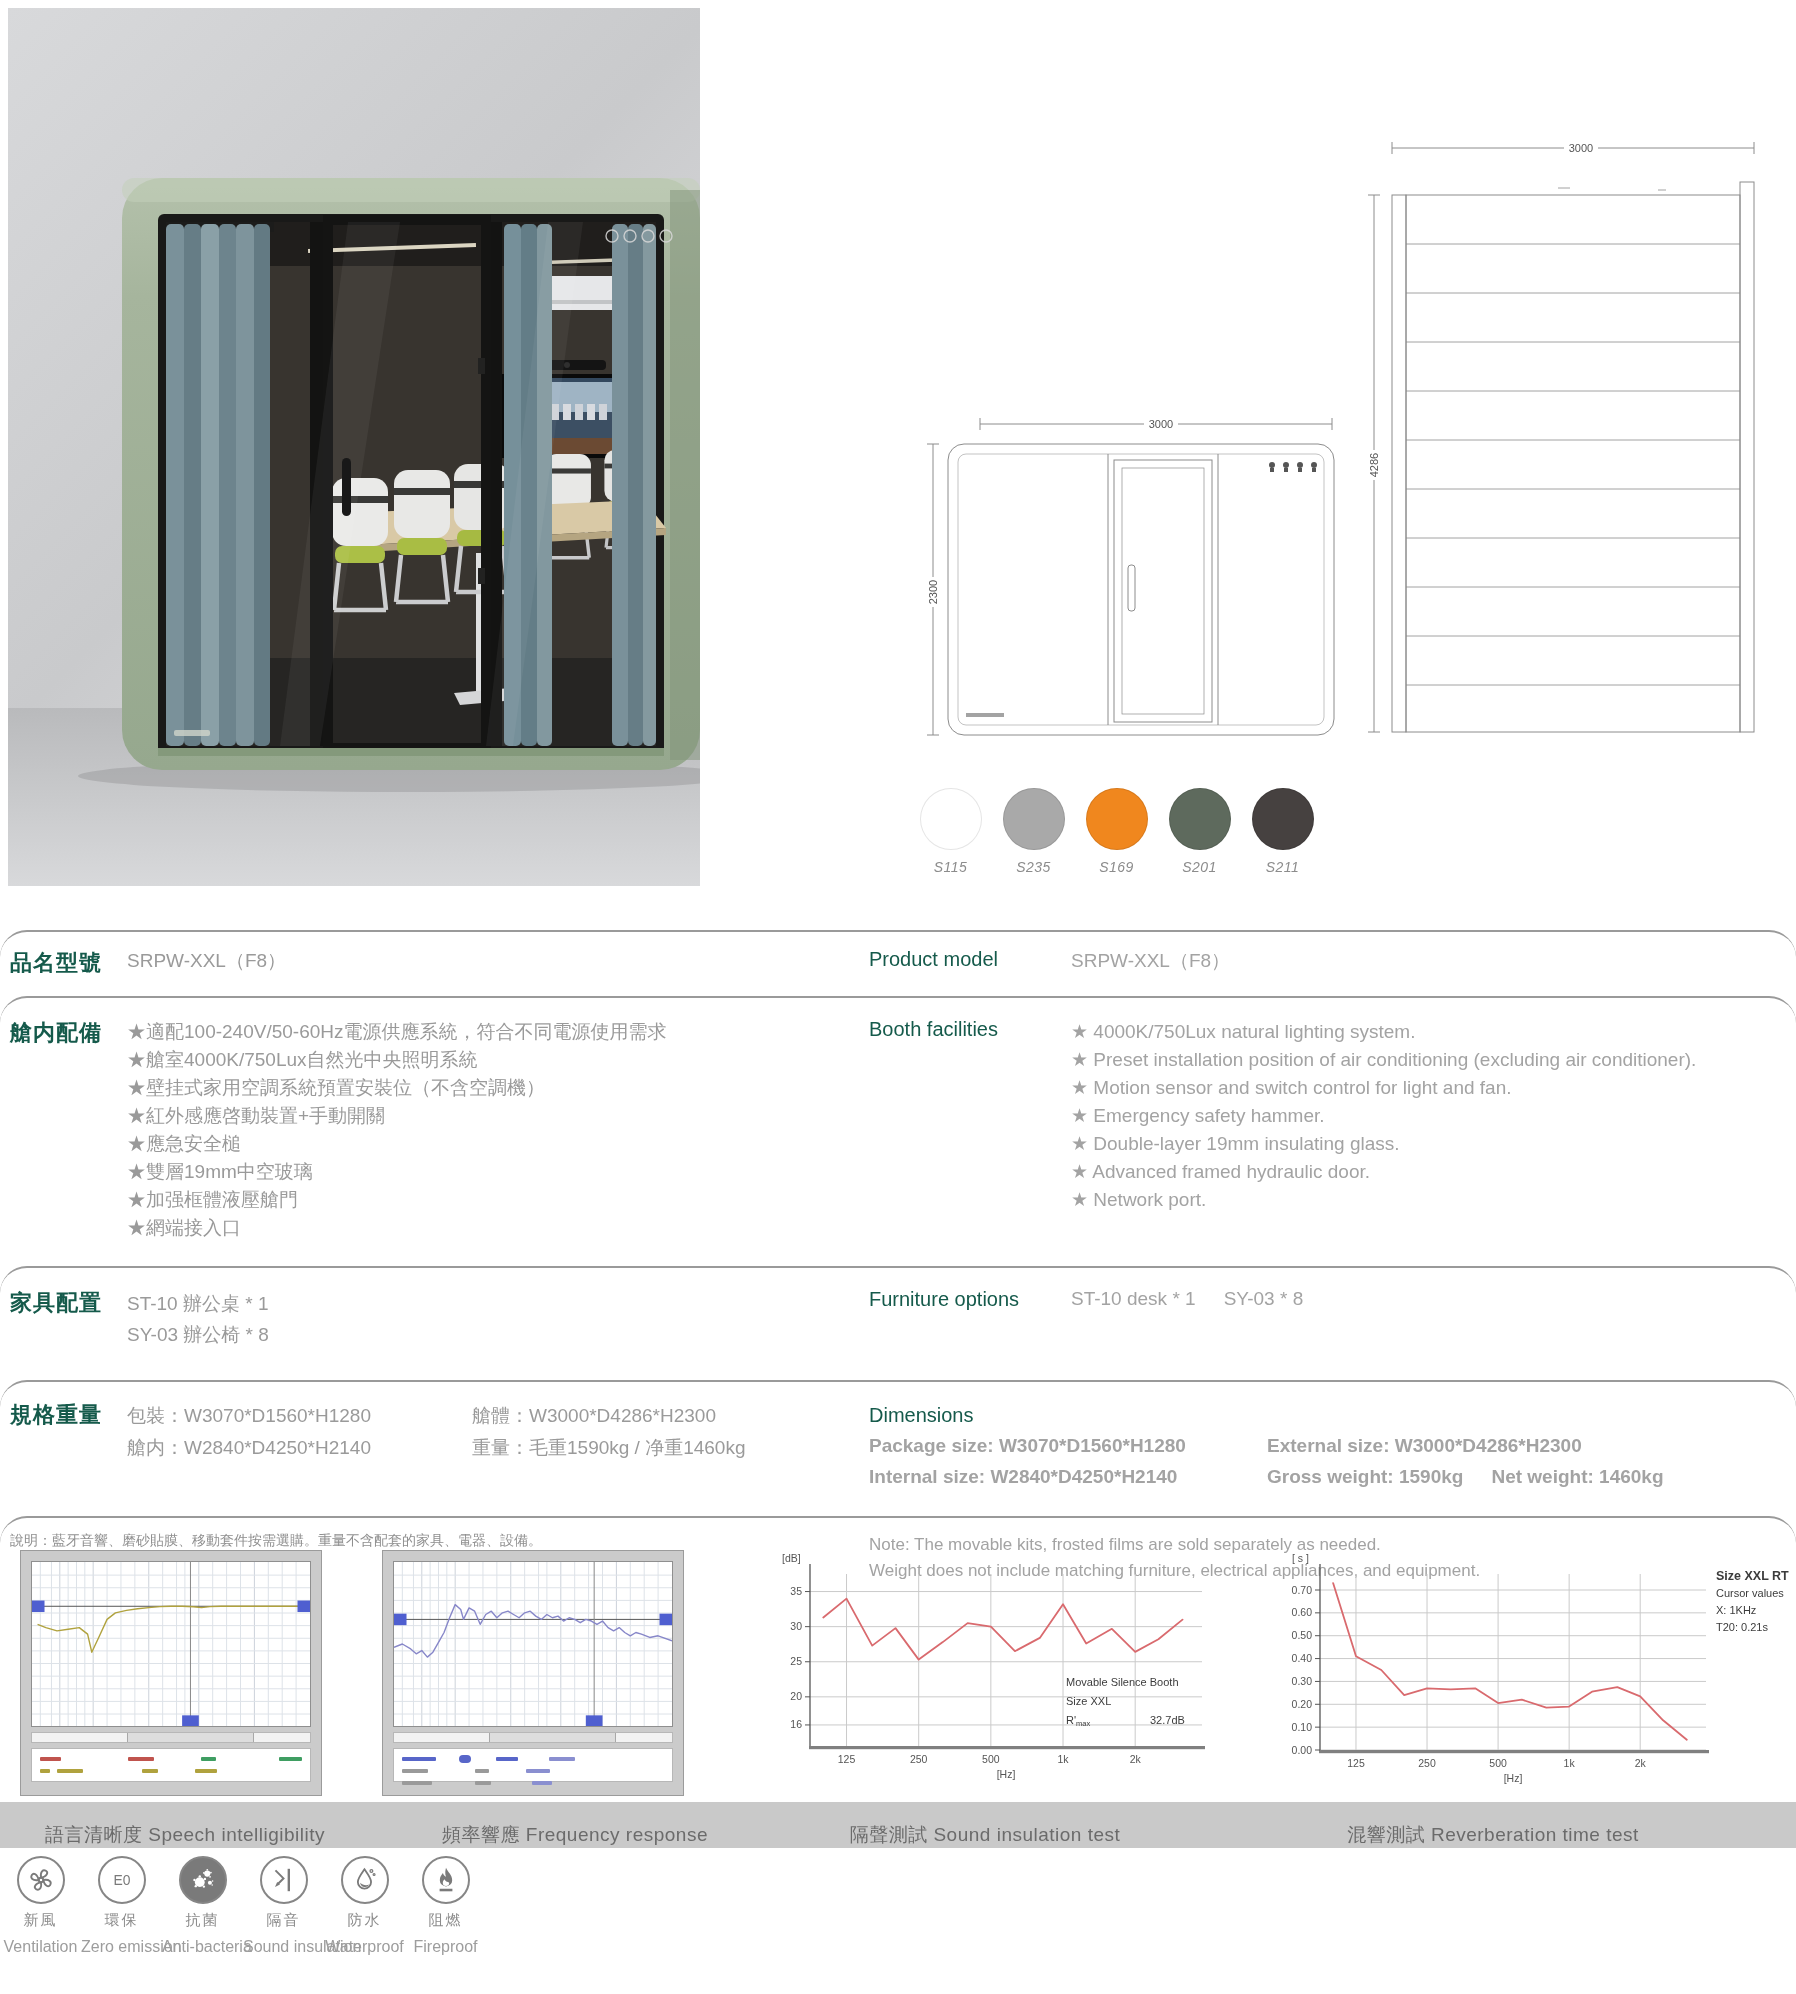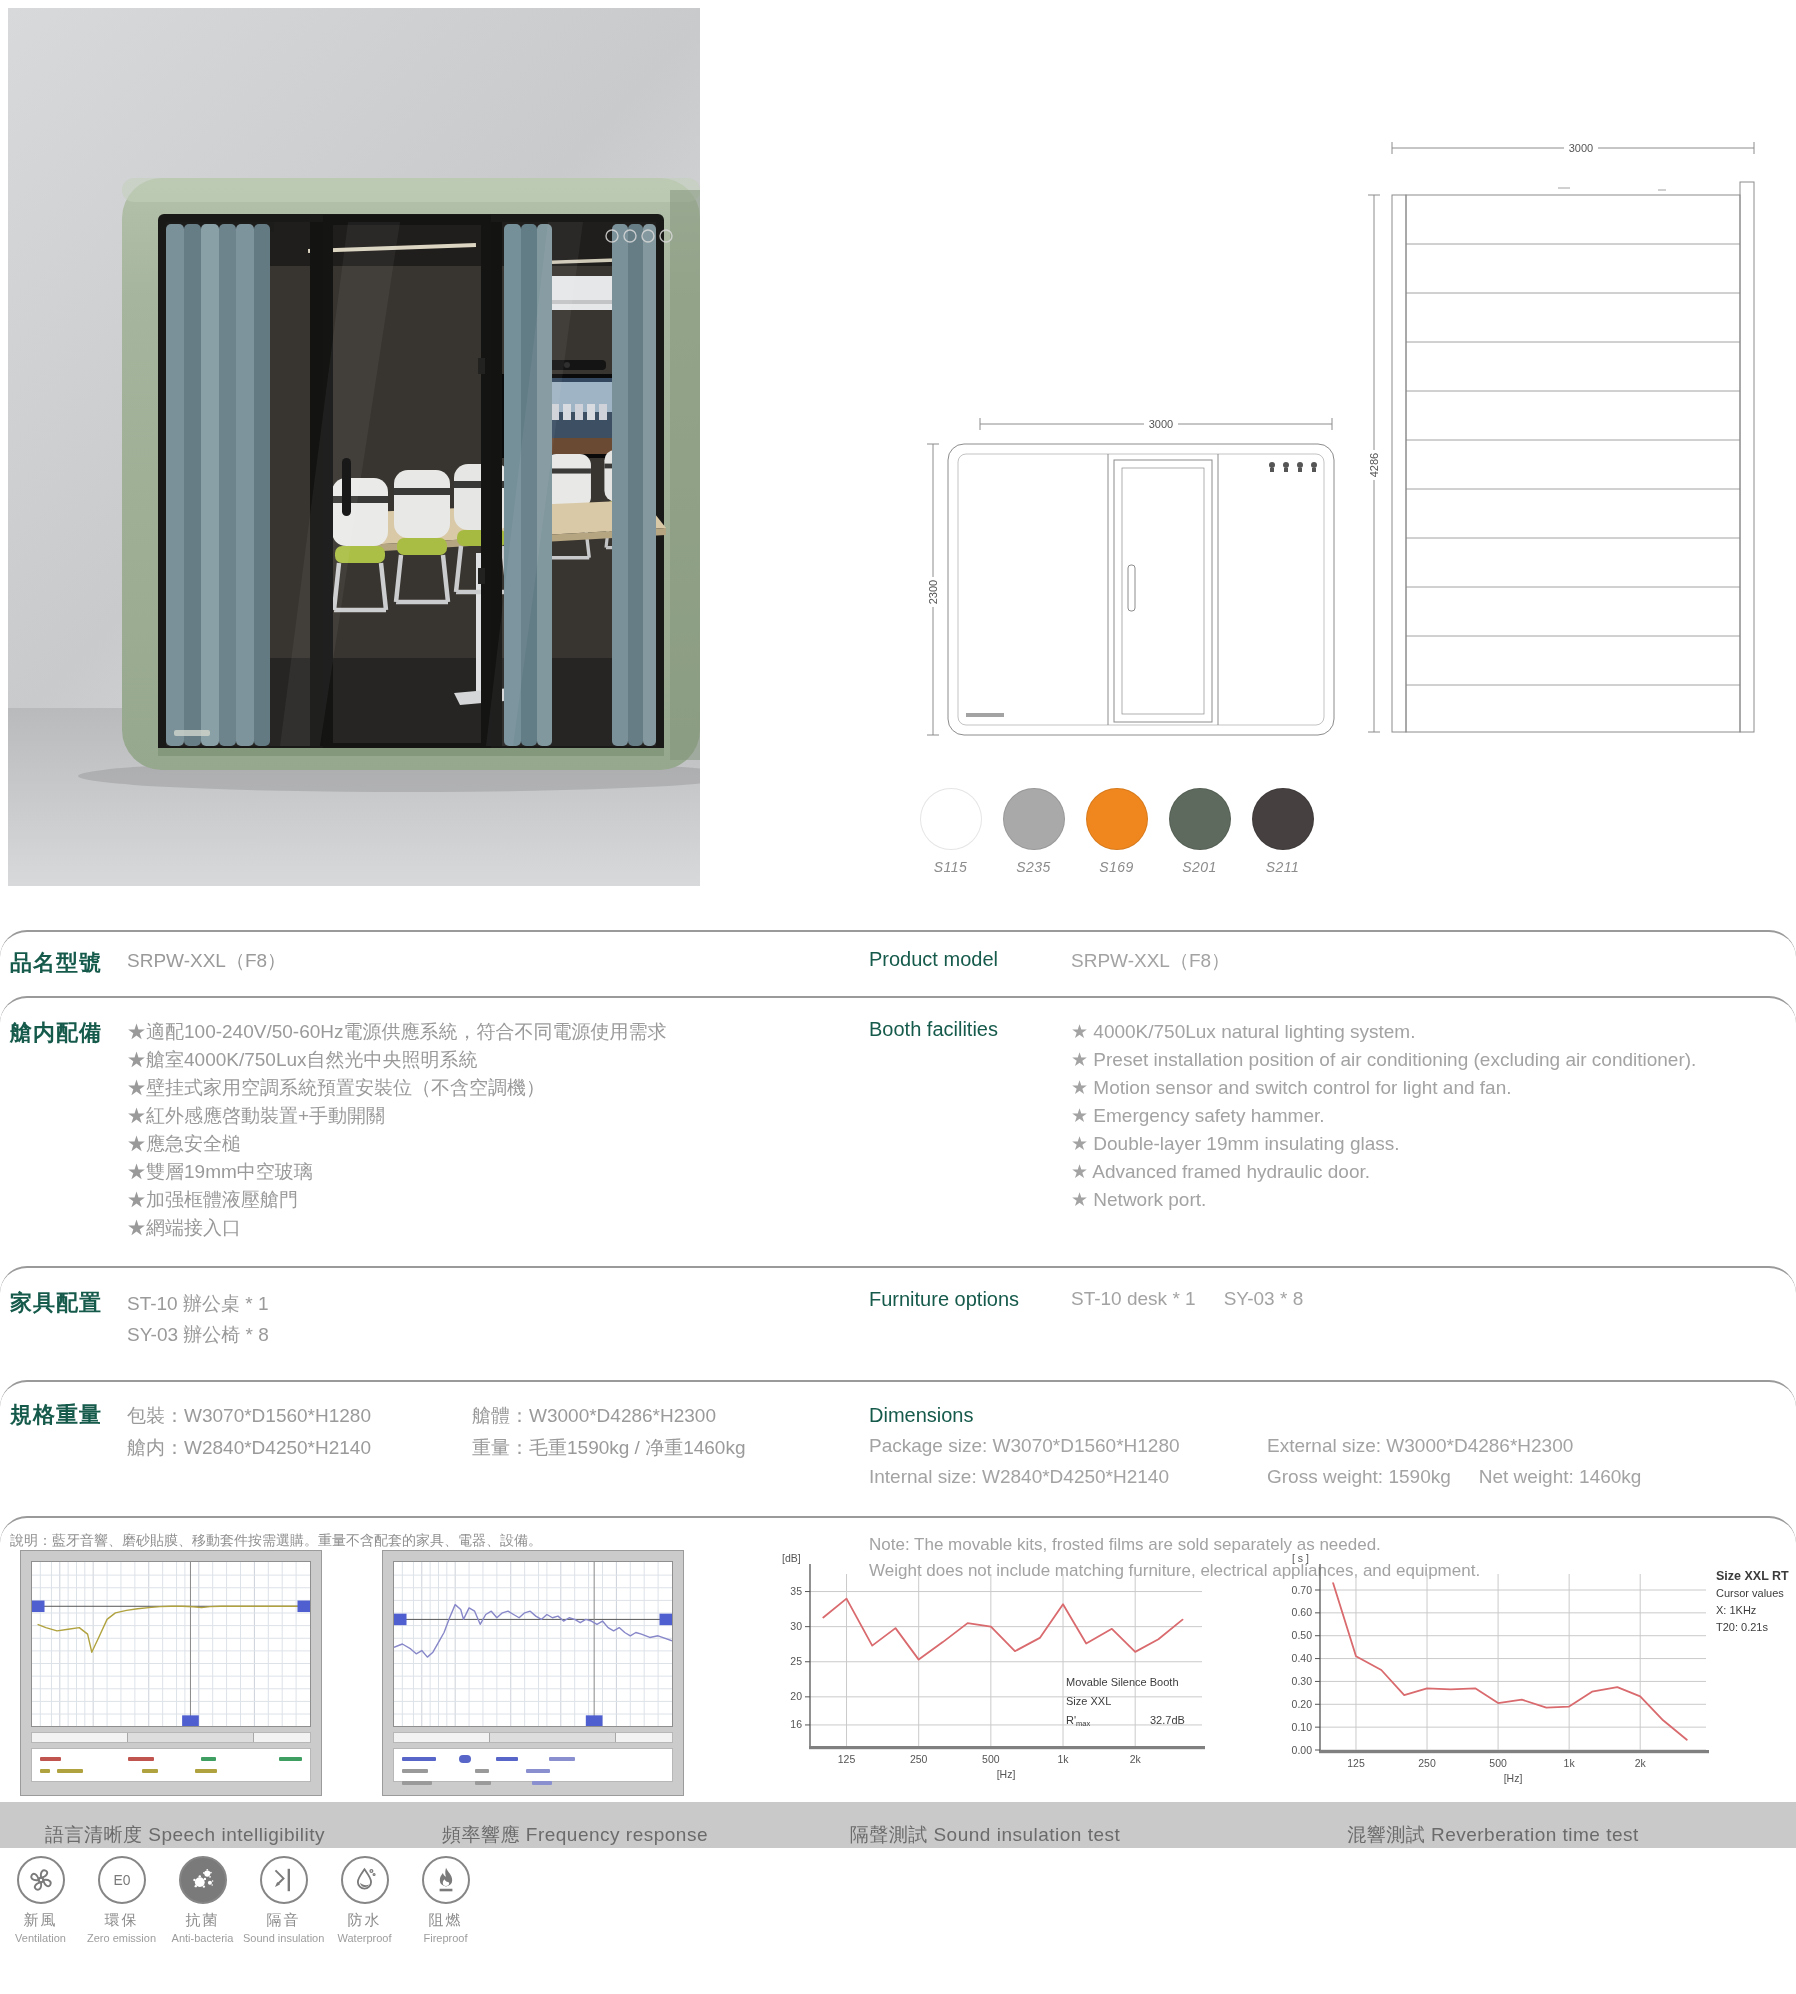--- a/index.html
+++ b/index.html
@@ -22,21 +22,21 @@
   .en-val{color:#a3a3a3;padding-left:0;}
   .r-model{padding:16px 0 18px;}
   .r-fac{padding:20px 0 24px;}
   .r-fac .zh-val div,.r-fac .en-val div{line-height:28px;}
   .r-furn{padding:20px 0 30px;}
   .r-furn .zh-val div{line-height:31px;}
   .r-dim{padding:18px 0 24px;}
   .r-dim .zh-val div{line-height:32px;}
   .dim-en{grid-column:3/5;padding-left:14px;}
   .dim-en .dim-head{font-size:20px;color:#155a4b;line-height:30px;}
-  .dim-en .dl{font-size:19px;color:#a3a3a3;line-height:31px;}
+  .dim-en .dl{font-size:19px;color:#a3a3a3;line-height:31px;font-weight:bold;}
   .colA{display:inline-block;min-width:345px;}
   .colEA{display:inline-block;min-width:398px;}
   .gap28{display:inline-block;width:28px;}
   .r-note{padding:14px 0 0;}
   .note-zh{grid-column:1/3;padding-left:10px;font-size:14px;color:#8f8f8f;}
   .note-en{grid-column:3/5;padding-left:14px;font-size:17px;color:#a3a3a3;line-height:26px;}
   
   .mini-chart{position:absolute;top:1550px;width:302px;height:246px;background:#cbcbcb;border:1px solid #9b9b9b;box-sizing:border-box;padding:10px 10px 6px;}
   #mini1{left:20px;} #mini2{left:382px;}
   .mini-plot{height:164px;background:#ffffff;border:1px solid #8f8f8f;}
@@ -49,21 +49,21 @@
   #chart3svg{position:absolute;left:770px;top:1548px;}
   #chart4svg{position:absolute;left:1276px;top:1548px;}
   .caption-bar{position:absolute;left:0;top:1802px;width:1796px;height:46px;background:#c9c9c9;display:flex;align-items:flex-end;}
   .cap{font-size:19px;color:#6b6b6b;text-align:center;letter-spacing:.5px;}
   .cap:nth-child(1){width:370px;} .cap:nth-child(2){width:410px;} .cap:nth-child(3){width:410px;} .cap:nth-child(4){width:606px;}
   
   .badges{position:absolute;left:0;top:1856px;display:flex;}
   .badge{width:81px;text-align:center;}
   .badge .ring{width:48px;height:48px;border:2px solid #868686;border-radius:50%;margin:0 auto;display:flex;align-items:center;justify-content:center;box-sizing:border-box;}
   .badge .zh{margin-top:7px;font-size:15px;color:#8c8c8c;letter-spacing:2px;}
-  .badge .en{margin-top:2px;font-size:11px;color:#9d9d9d;white-space:nowrap;}
+  .badge .en{margin-top:8px;font-size:16px;color:#9d9d9d;white-space:nowrap;}
 </style>
 </head>
 <body>
 
 <div class="page">
 
   <div class="photo">
     <svg viewBox="0 0 692 878" width="692" height="878">
       <defs>
         <linearGradient id="bgG" x1="0" y1="0" x2="0.8" y2="1">

